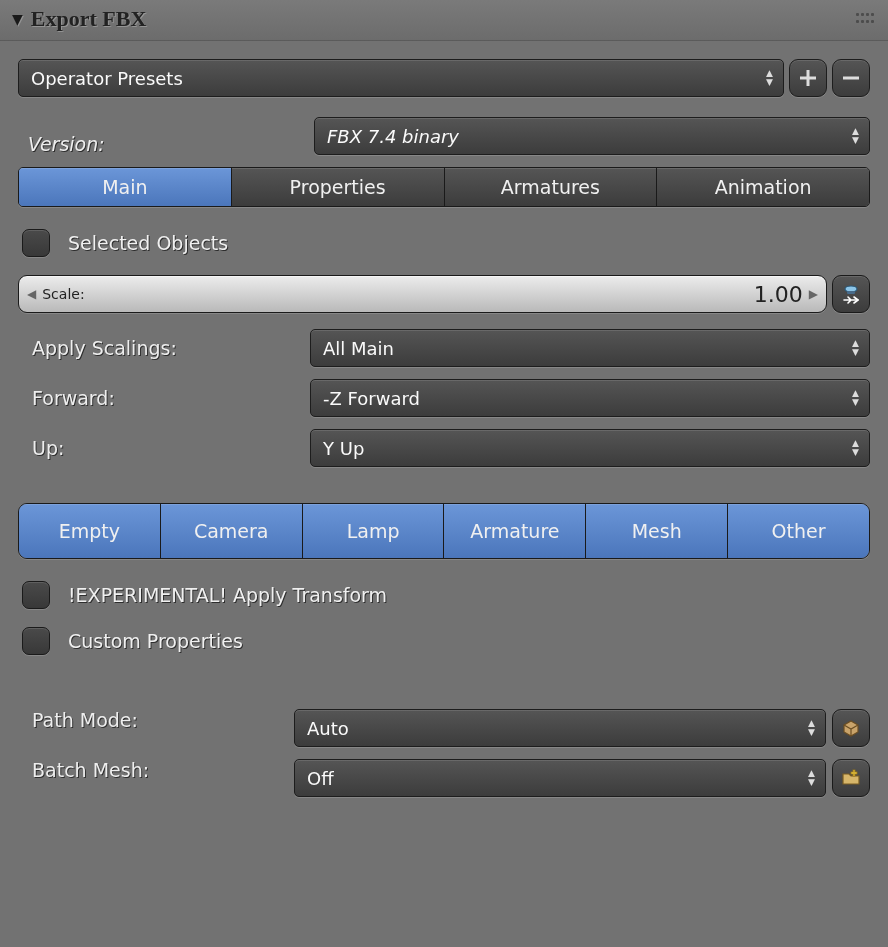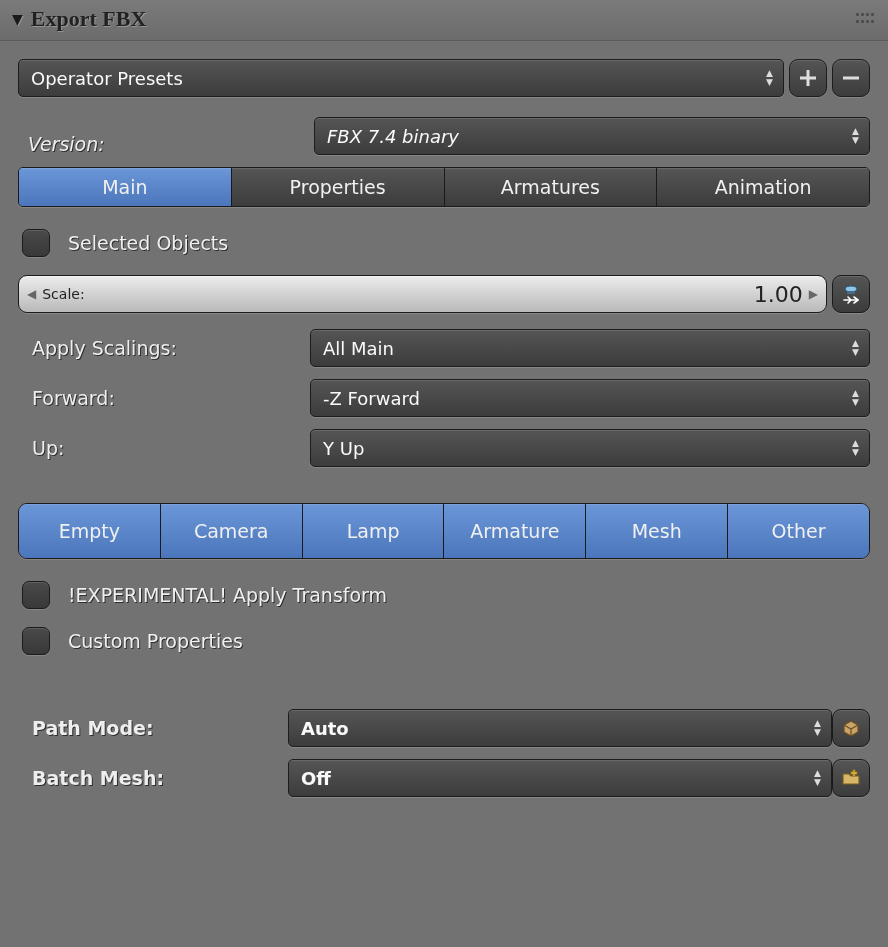--- a/index.html
+++ b/index.html
@@ -161,21 +161,21 @@
     border-radius: 9px;
     overflow:hidden;
     border:1px solid #1a1a1a;
     box-shadow: 0 1px 0 rgba(255,255,255,0.15);
     margin: 36px 0 22px 0;
   }
   .type-bar .tab { background: linear-gradient(#6b96d8,#4b76bb); }
 
   .spacer { height: 36px; }
 
-  .path-row, .batch-row { display:flex; align-items:center; margin-bottom:12px;font-weight:bold; }
+  .path-row, .batch-row { display:flex; gap:6px; margin-bottom:12px; }
   .path-row .label-col, .batch-row .label-col { flex:0 0 270px; padding-left:14px; }
   .path-row .dropdown, .batch-row .dropdown { flex:1; }
 
   svg { display:block; }
 </style>
 </head>
 <body>
 
 <div class="panel">
 

